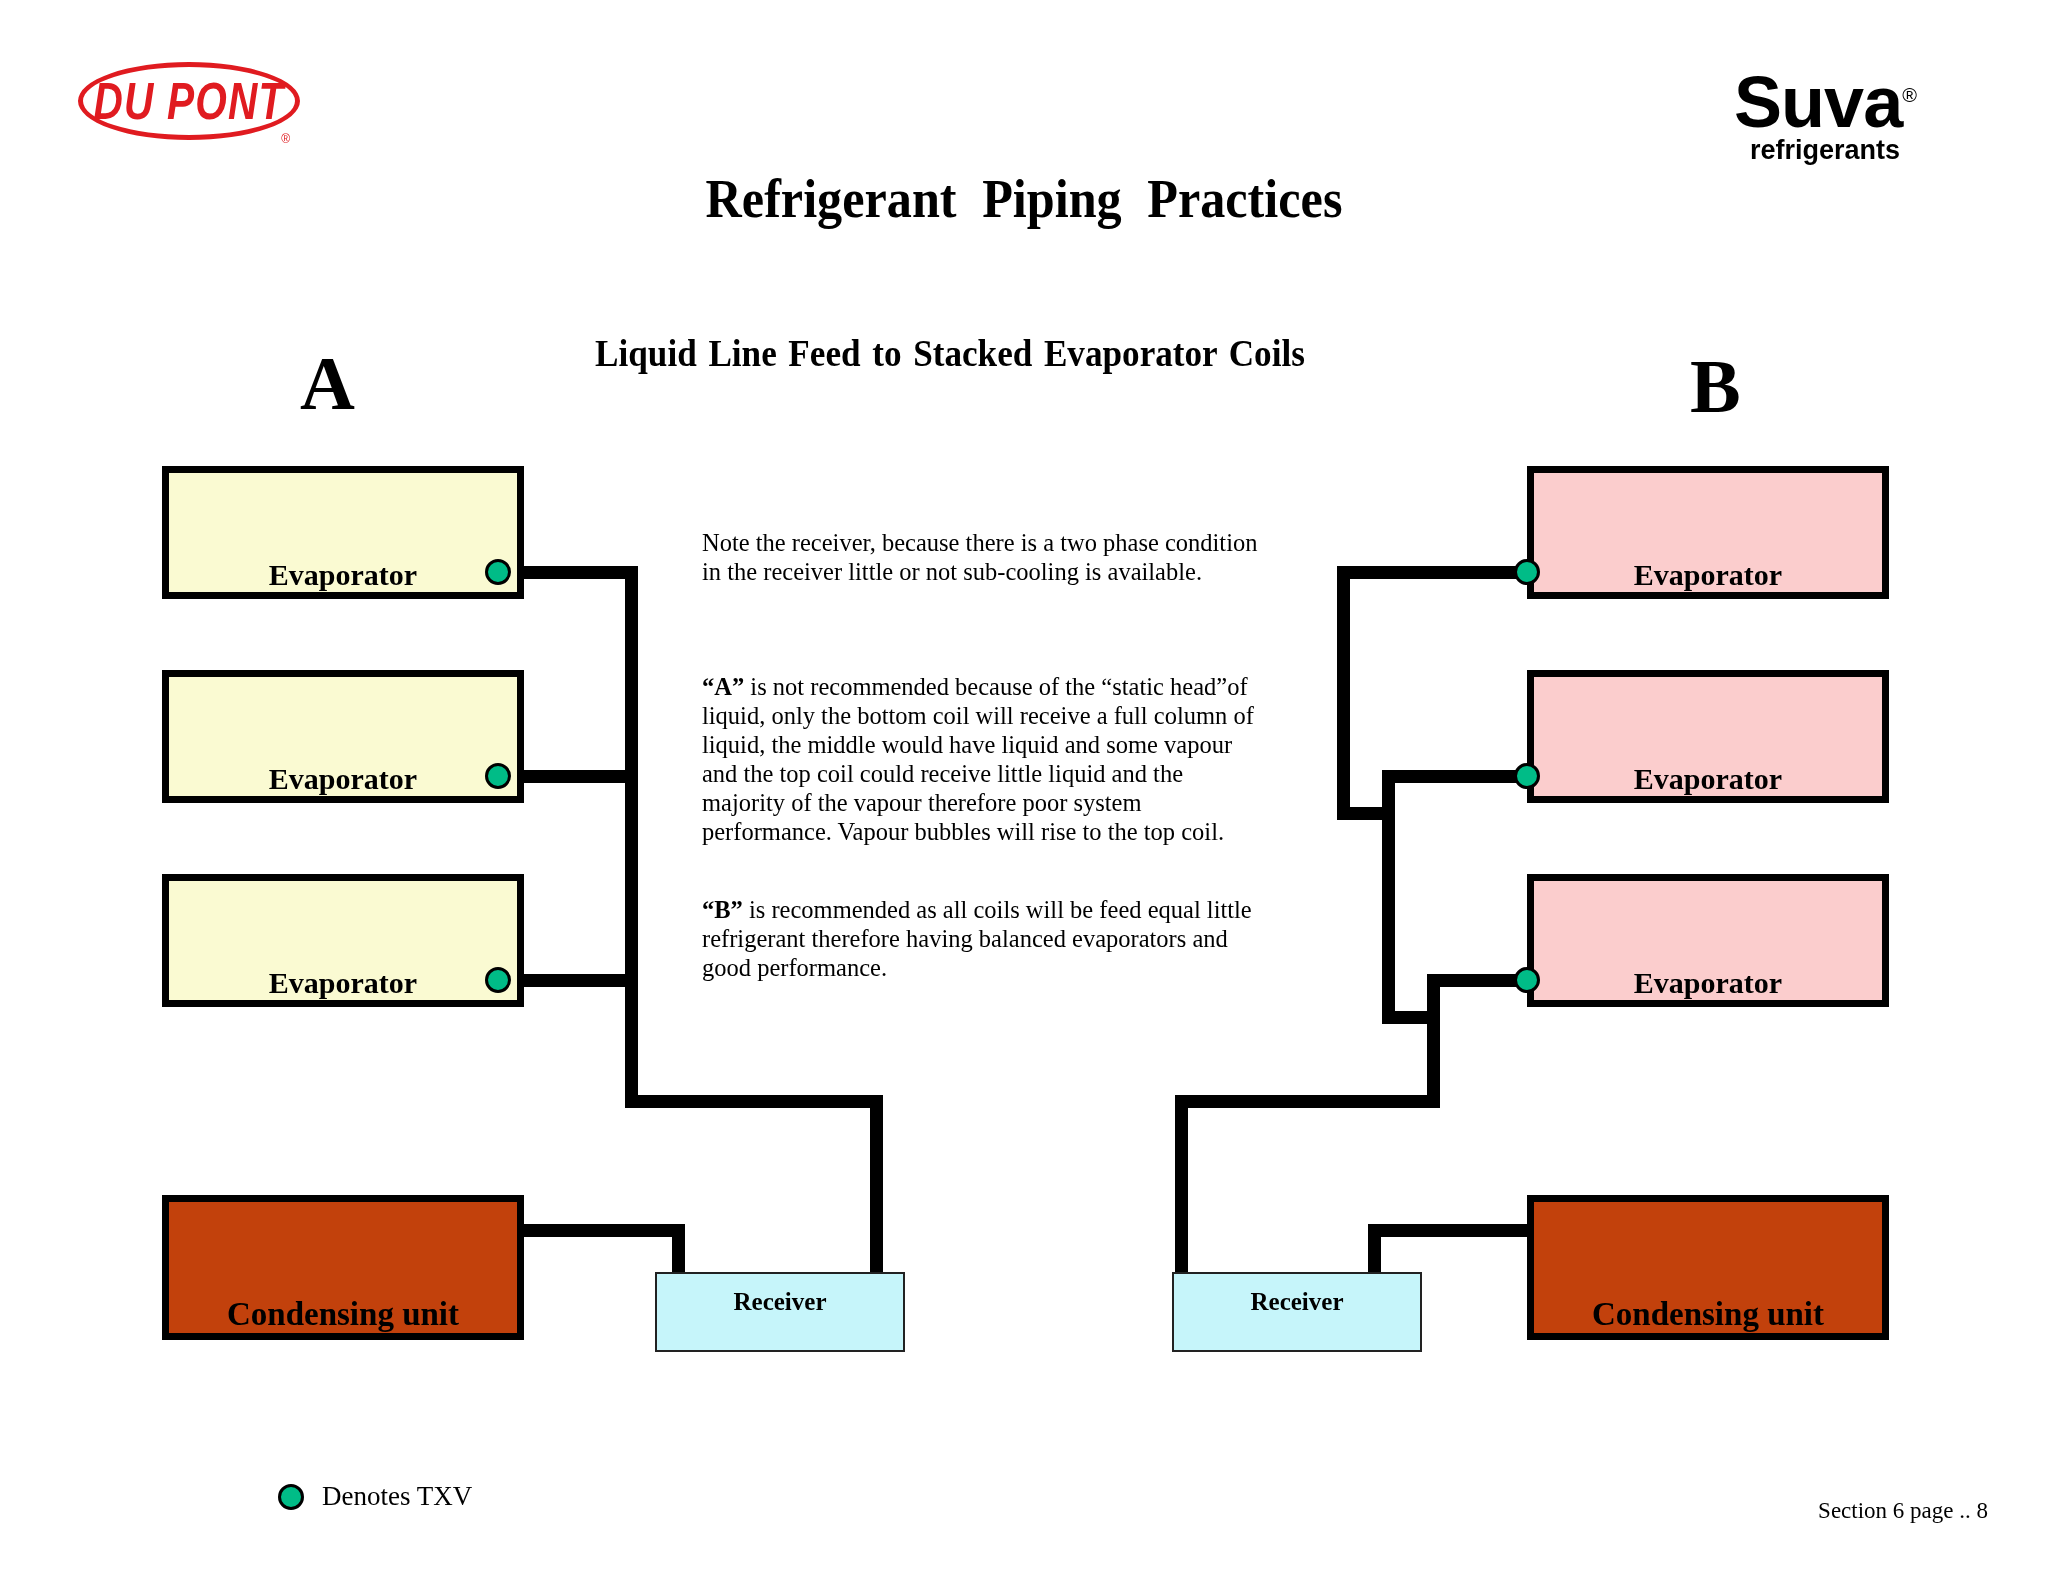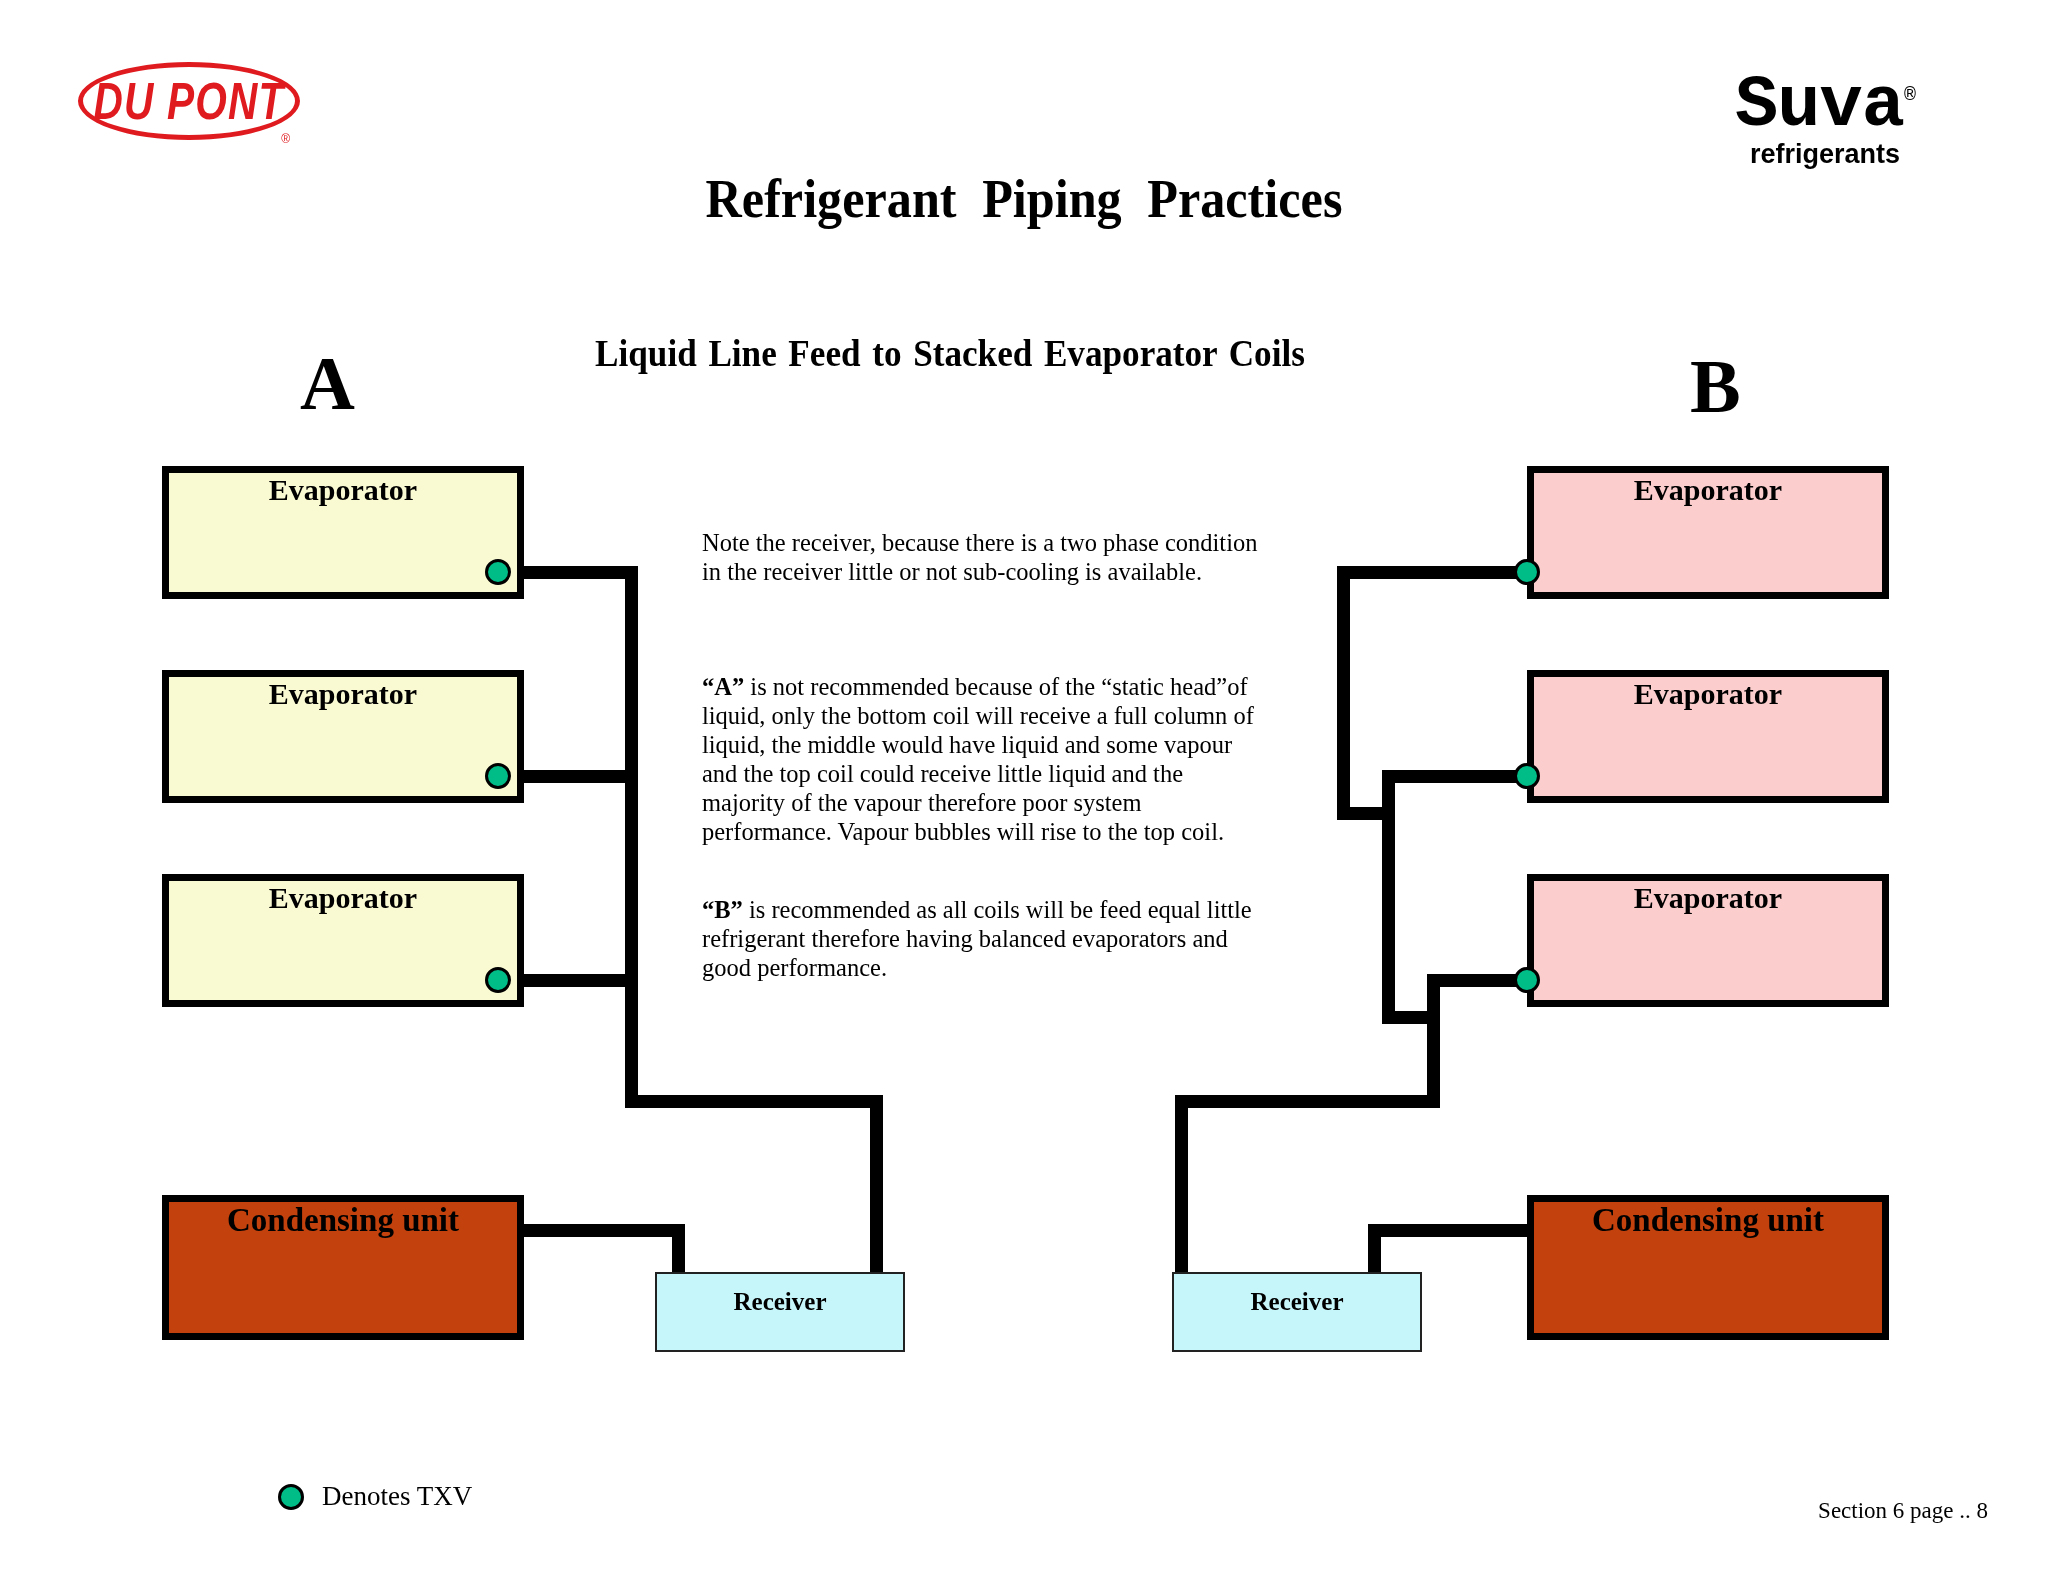--- a/index.html
+++ b/index.html
@@ -11,38 +11,38 @@
   #dupont-oval{position:absolute;inset:0;border:5px solid #e01b20;border-radius:50%;}
   #dupont-word{position:absolute;left:0;top:0;width:222px;height:78px;
     display:flex;align-items:center;justify-content:center;
     font-family:"Liberation Sans",sans-serif;font-weight:bold;font-style:italic;
     font-size:35px;letter-spacing:1px;color:#e01b20;
     transform:scale(1.16,1.5);transform-origin:center;}
   #dupont-r{position:absolute;right:10px;bottom:-6px;font-size:12px;color:#e01b20;
     font-family:"Liberation Sans",sans-serif;}
 
   #suva-logo{position:absolute;left:1700px;top:58px;width:250px;text-align:center;}
-  #suva-word{font-family:Liberation Mono, monospace;font-weight:bold;font-size:72px;
+  #suva-word{font-family:Liberation Sans, sans-serif;font-weight:bold;font-size:72px;
     line-height:74px;letter-spacing:-1px;}
   #suva-r{font-size:20px;vertical-align:super;font-weight:normal;}
   #suva-sub{font-family:"Liberation Sans",sans-serif;font-weight:bold;font-size:27px;
     margin-top:-4px;letter-spacing:0px;}
 
   
   #main-title{position:absolute;left:0;top:168px;width:2048px;text-align:center;
     font-weight:bold;font-size:54px;letter-spacing:0px;word-spacing:14px;
     transform:scaleX(0.93);transform-origin:center;}
   #sub-title{position:absolute;left:0;top:332px;width:1900px;text-align:center;
     font-weight:bold;font-size:37px;word-spacing:3px;
     transform:scaleX(0.95);transform-origin:center;}
 
   .section-letter{position:absolute;font-weight:bold;font-size:76px;line-height:76px;}
 
   
-  .box{position:absolute;box-sizing:border-box;display:flex;align-items:flex-start;
+  .box{position:absolute;box-sizing:border-box;display:flex;align-items:flex-end;
        justify-content:center;font-weight:bold;}
   .evap{border:7px solid #000;font-size:30px;}
   .evap-a{background:#FAFAD2;}
   .evap-b{background:#FBCDCD;}
   .cond{border:7px solid #000;background:#c2410c;font-size:33px;}
   .recv{border:2px solid #222;background:#C6F5FA;font-size:25px;
          align-items:flex-start;padding-top:14px;}
 
   
   .pipe{position:absolute;background:#000;}

